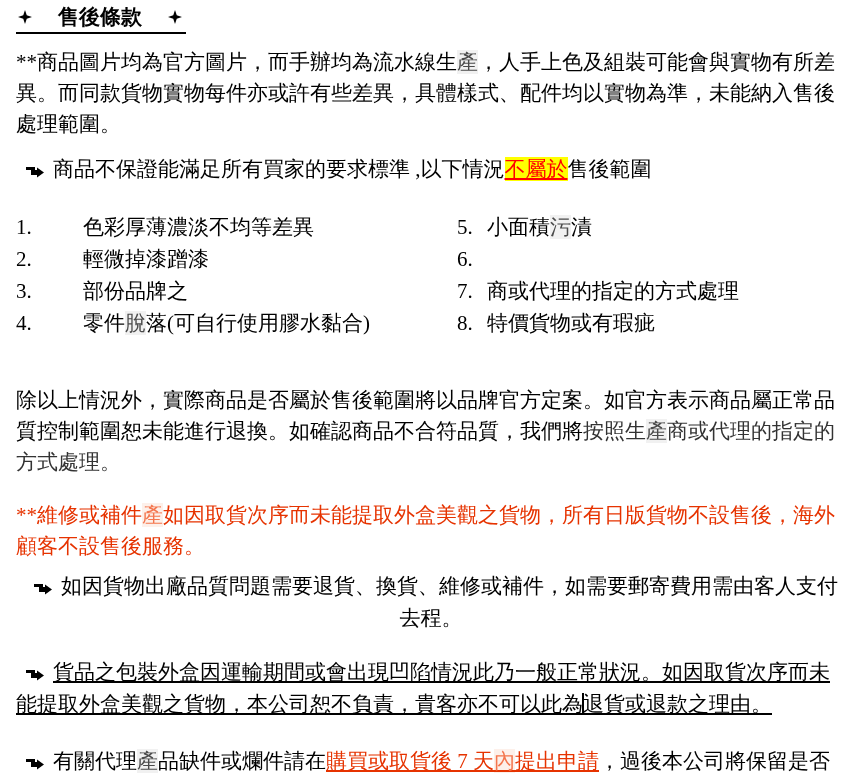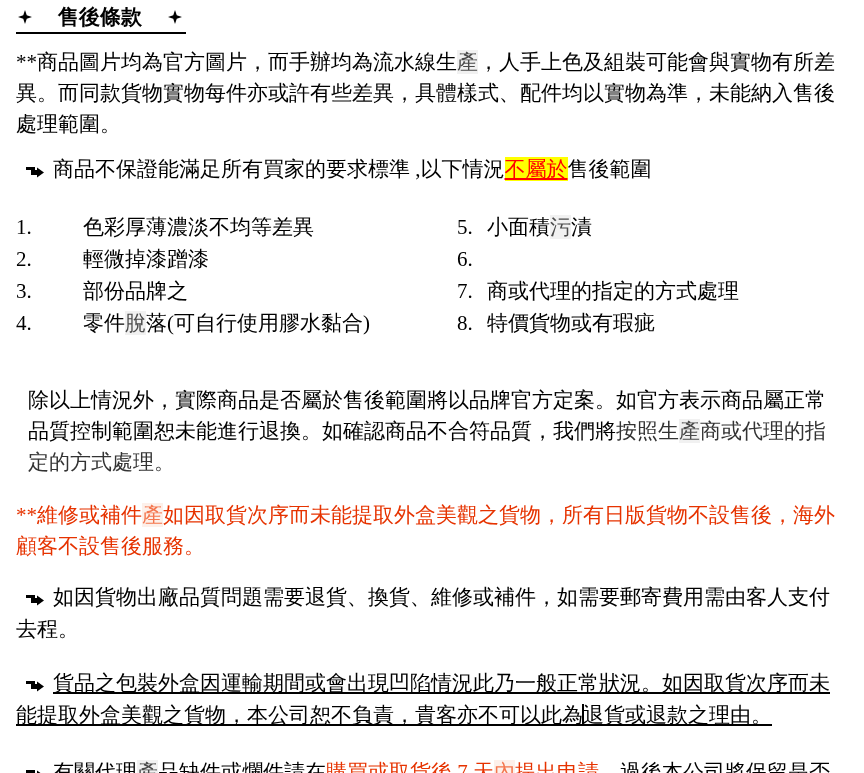--- a/index.html
+++ b/index.html
@@ -23,23 +23,23 @@
     padding: 0 4px 2px 2px;
     font-weight: bold;
   }
   .star-icon svg { display: block; }
 
   
   .para { margin-top: 0; }
   .p-intro     { margin-top: 13px; }
   .p-notice    { margin-top: 14px; }
   .list        { margin-top: 25px; }
-  .p-policy    { margin-top: 46px; margin-left: 12px; }
+  .p-policy    { margin-top: 46px; }
   .p-brand     { margin-top: 22px; }
-  .p-return    { margin-top: 20px; }
+  .p-return    { margin-top: 9px; text-align: center; }
   .p-packaging { margin-top: 23px; text-decoration: underline; }
   .p-defect    { margin-top: 26px; }
 
   .arrow-icon {
     display: inline-block;
     margin: 0 8px 0 9px;
     vertical-align: -1px;
   }
   .arrow-icon svg { display: inline-block; vertical-align: middle; }
 

